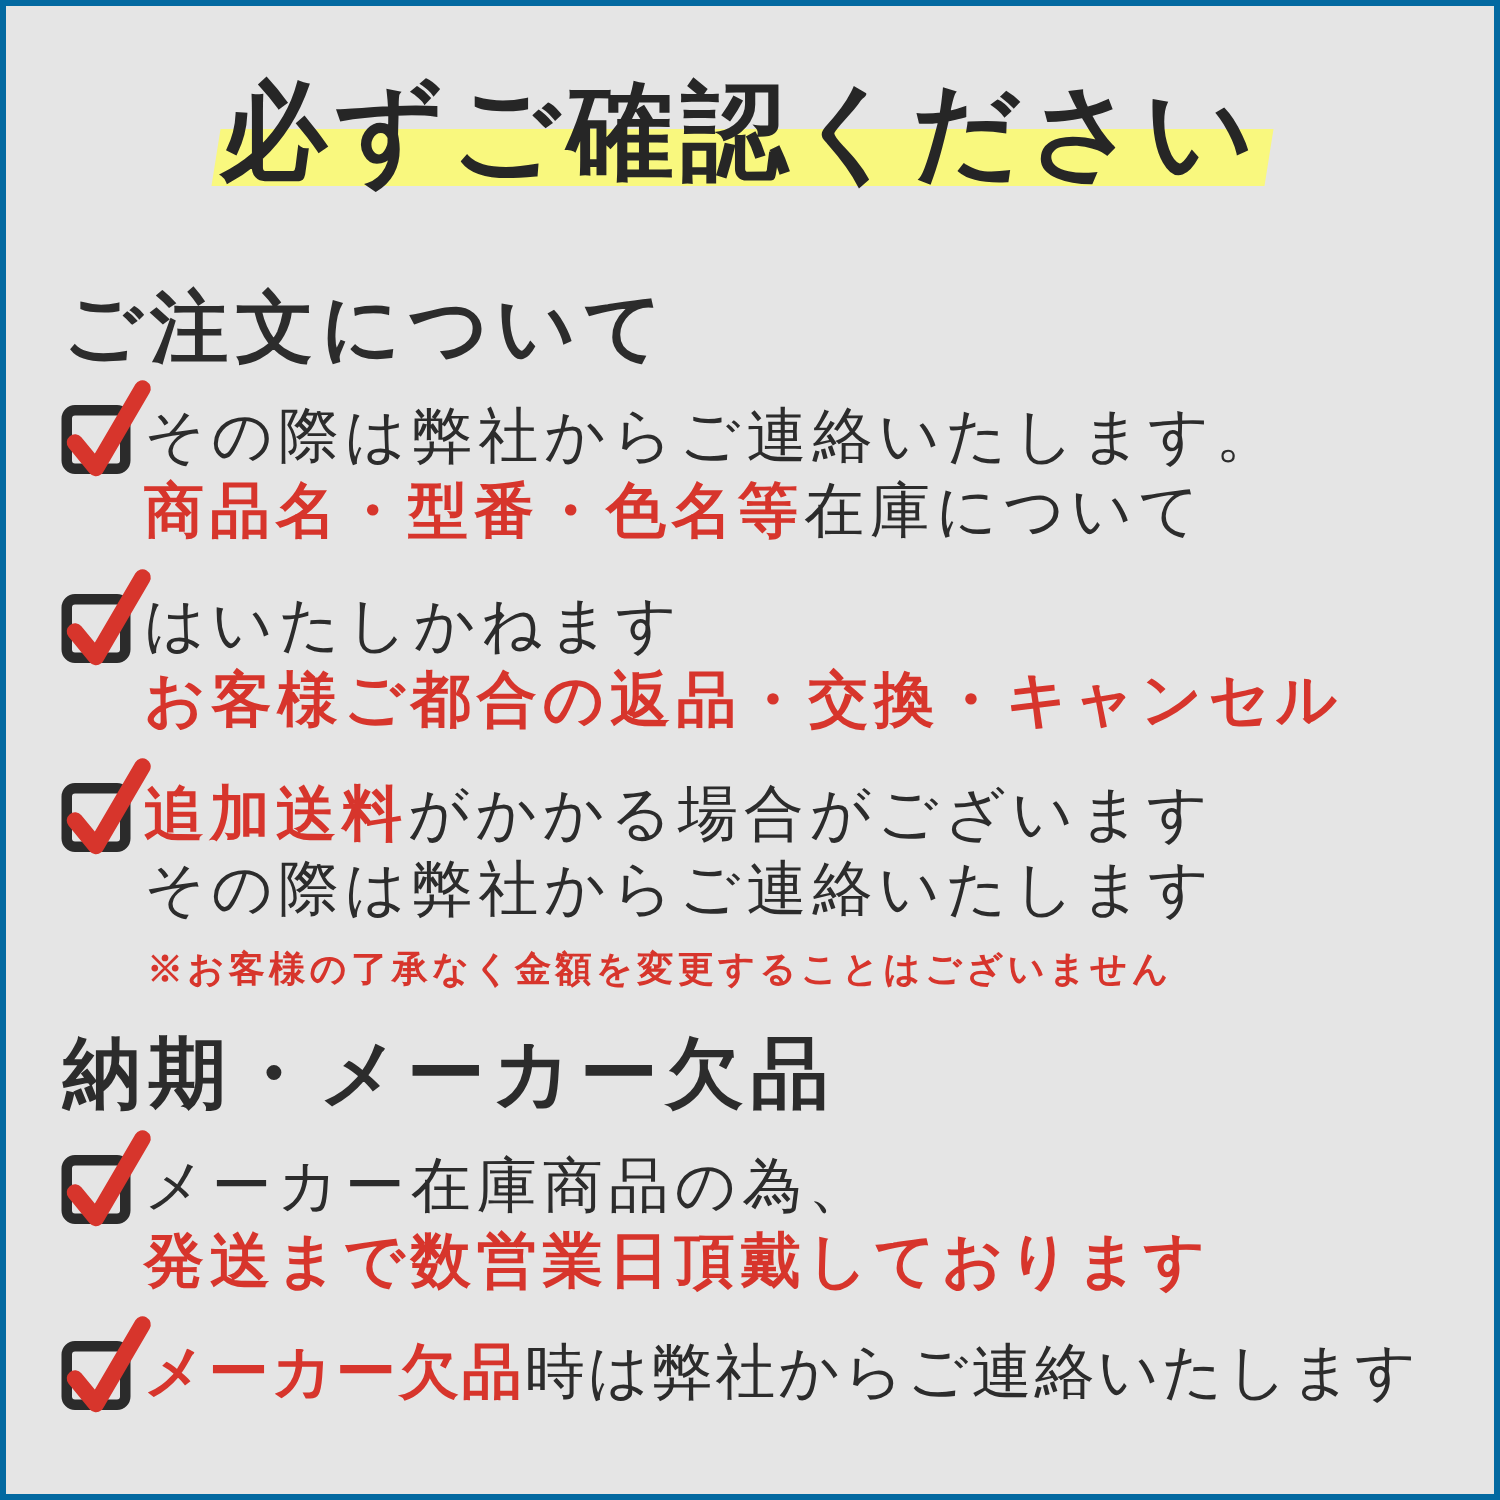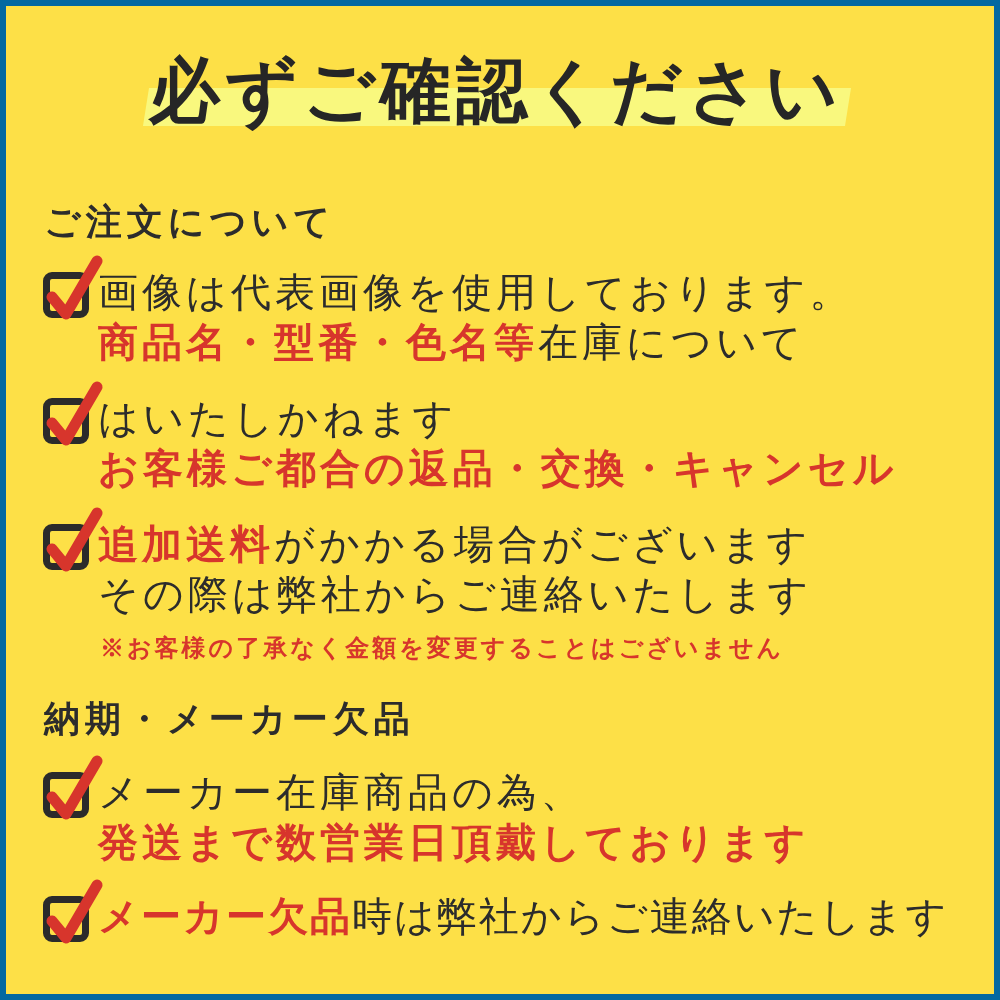--- a/index.html
+++ b/index.html
@@ -4,22 +4,22 @@
 <style>
   html, body { margin: 0; padding: 0; }
   body {
     width: 1000px; height: 1000px;
     font-family: "Liberation Serif", "DejaVu Serif", serif;
   }
   .frame {
     position: relative;
     box-sizing: border-box;
     width: 1000px; height: 1000px;
-    border: 6px solid #0369a1;
-    background: #fde047;
+    border: 4px solid #0369a1;
+    background: #e5e5e5;
     color: #2c2c2c;
     overflow: hidden;
   }
   
   .title-wrap {
     position: absolute; left: 0; top: 0; width: 980px; height: 150px;
   }
   .title-highlight {
     position: absolute; left: 140px; top: 82px;
     width: 702px; height: 38px;
@@ -33,21 +33,21 @@
     font-size: 71px; font-weight: bold;
     letter-spacing: 5px;
     color: #262626;
     line-height: 100px;
     white-space: nowrap;
   }
   
   .section-heading {
     position: absolute; left: 38px;
     margin: 0;
-    font-size: 36px; font-weight: bold;
+    font-size: 52px; font-weight: bold;
     letter-spacing: 5px;
     color: #2c2c2c;
     line-height: 62px;
     white-space: nowrap;
   }
   
   .item {
     position: absolute; left: 37px;
     display: flex; align-items: flex-start; gap: 9px;
   }
@@ -99,21 +99,21 @@
   <h2 class="section-heading" style="top:185px;">ご注文について</h2>
 
   <div class="item" style="top:262px;">
     <span class="checkbox">
       <span class="box"></span>
       <svg width="46" height="46" viewBox="0 0 46 46">
         <path d="M9 25 L23 42 L54 -11" fill="none" stroke="#d7352c" stroke-width="11" stroke-linecap="round" stroke-linejoin="round"></path>
       </svg>
     </span>
     <div class="text-block">
-      <div><span>画像は代表画像を使用しております。</span></div>
+      <div><span>その際は弊社からご連絡いたします。</span></div>
       <div><span class="red">商品名・型番・色名等</span><span>在庫について</span></div>
     </div>
   </div>
 
   <div class="item" style="top:388px;">
     <span class="checkbox">
       <span class="box"></span>
       <svg width="46" height="46" viewBox="0 0 46 46">
         <path d="M9 25 L23 42 L54 -11" fill="none" stroke="#d7352c" stroke-width="11" stroke-linecap="round" stroke-linejoin="round"></path>
       </svg>

